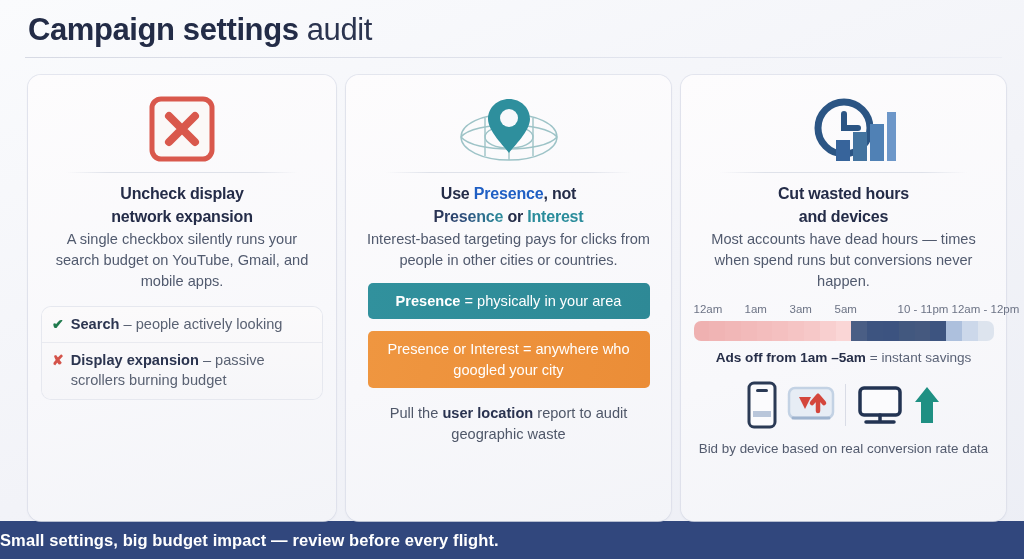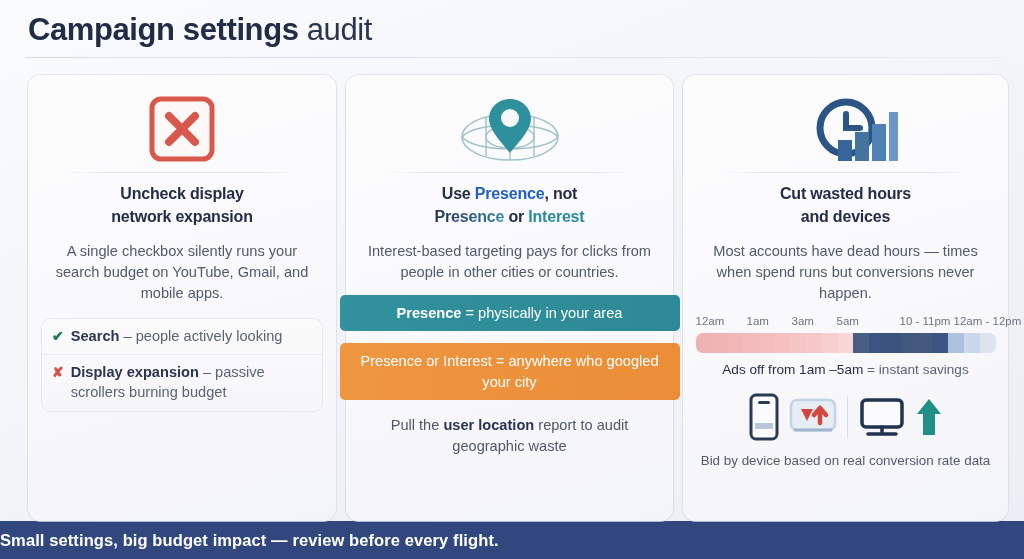--- a/index.html
+++ b/index.html
@@ -57,21 +57,21 @@
     text-align:center; line-height:1.43; letter-spacing:-0.2px;
   }
   .card-title .blue { color:#1f5fc4; }
   .card-title .grad {
     background:linear-gradient(90deg,#2a3150 0%,#2d4f7e 45%,#2e8f9d 100%);
     -webkit-background-clip:text; background-clip:text; color:transparent;
   }
   .card-title .teal { color:#2a8c9b; }
 
   .card-body {
-    margin-top:12px; font-size:14.6px; line-height:1.46;
+    font-size:14.6px; line-height:1.46;
     color:#515a6e; text-align:center;
   }
   .card.c1 .card-body, .card.c2 .card-body { color:#515a6e; }
 
   
   .check-box {
     margin-top:14px; width:280px;
     border-radius:9px;
     background:linear-gradient(180deg,#fbfafb 0%,#f6f6f9 100%);
     box-shadow:0 0 0 1px #e6e8ef;
@@ -83,21 +83,21 @@
     color:#5a6273;
   }
   .check-row + .check-row { border-top:1px solid #e9eaf0; }
   .check-row .mk { flex:0 0 auto; font-size:14px; line-height:1.4; font-weight:bold; }
   .check-row .mk.ok { color:#1f7a4d; }
   .check-row .mk.no { color:#d4534a; }
   .check-row b { color:#2c3550; font-weight:bold; }
 
   
   .badge {
-    margin-top:12px; width:340px; border-radius:5px;
+    margin-top:12px; width:282px; border-radius:5px;
     color:#ffffff; font-size:14.6px; line-height:1.38;
     padding:8px 12px; text-align:center;
   }
   .badge.teal   { background:linear-gradient(100deg,#31919d 0%,#2e8996 100%); }
   .badge.orange { background:linear-gradient(100deg,#ef9640 0%,#eb8d37 100%); }
   .badge b { font-weight:bold; }
   .badge .lite { font-weight:normal; }
 
   .foot-note {
     margin-top:15px; font-size:14.6px; line-height:1.46;
@@ -113,21 +113,21 @@
   .heat-labels span { position:absolute; top:0; white-space:nowrap; }
   .heat-strip {
     margin-top:3px; width:300px; height:20px; border-radius:7px;
     overflow:hidden; display:flex;
   }
   .heat-strip i { display:block; height:100%; flex:1 1 0; }
 
   .heat-cap {
     margin-top:9px; font-size:13.6px; color:#5b6377; text-align:center;
   }
-  .heat-cap b { color:#272f49; font-weight:normal; }
+  .heat-cap b { color:#272f49; font-weight:bold; }
 
   .devices {
     margin-top:11px; display:flex; align-items:center; justify-content:center;
     gap:10px; height:58px;
   }
   .dev-sep { width:1px; height:42px; background:#d9dce6; }
   .dev-cap {
     margin-top:6px; font-size:13.4px; color:#535b6e; text-align:center;
     line-height:1.3;
   }

